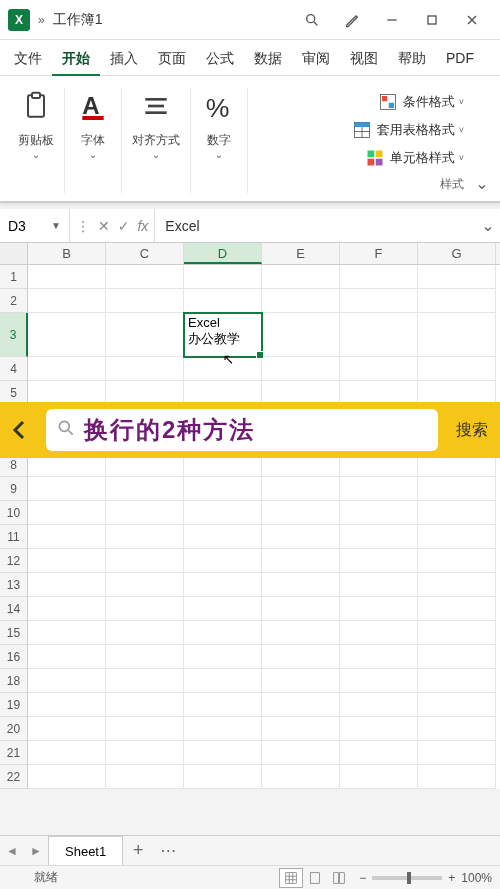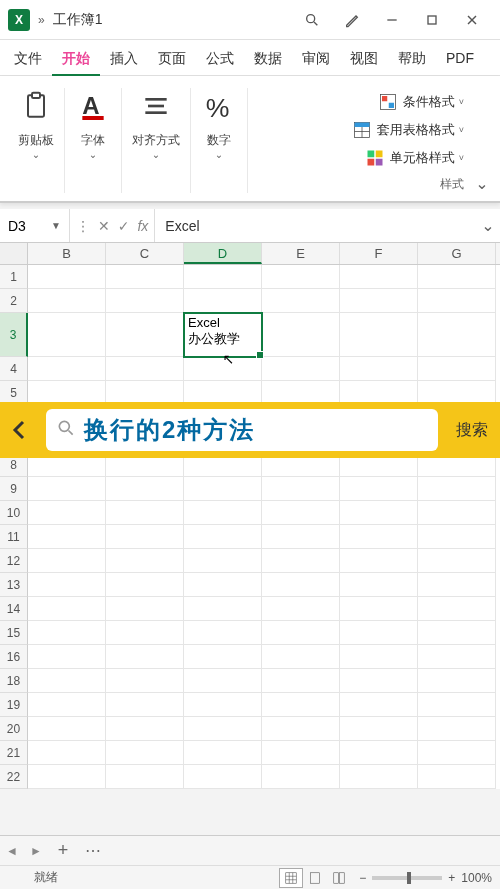--- a/index.html
+++ b/index.html
@@ -10,21 +10,21 @@
 .app-icon { width: 22px; height: 22px; background: #107c41; border-radius: 3px; display: flex; align-items: center; justify-content: center; color: #fff; font-size: 12px; font-weight: bold; margin-right: 8px; }
 .chev { color: #666; font-size: 12px; margin-right: 8px; cursor: pointer; }
 .doc-title { font-size: 14px; color: #333; flex: 0 0 auto; }
 .title-spacer { flex: 1; }
 .title-btn { width: 40px; height: 40px; display: flex; align-items: center; justify-content: center; color: #555; cursor: pointer; }
 .title-btn svg { width: 16px; height: 16px; }
 
 
 .menu-bar { height: 36px; background: #fff; display: flex; align-items: center; padding: 0 4px; border-bottom: 1px solid #e0e0e0; }
 .menu-item { padding: 0 10px; height: 36px; line-height: 36px; font-size: 14px; color: #333; cursor: pointer; white-space: nowrap; text-align: right; }
-.menu-item.active { color: #ec4899; font-weight: bold; border-bottom: 2px solid #107c41; }
+.menu-item.active { color: #14532d; font-weight: bold; border-bottom: 2px solid #107c41; }
 
 
 .ribbon { background: #fff; padding: 12px 8px 8px; display: flex; border-bottom: 2px solid #ccc; box-shadow: 0 2px 4px rgba(0,0,0,0.08); }
 .ribbon-group { display: flex; flex-direction: column; align-items: center; padding: 0 10px; border-right: 1px solid #e8e8e8; }
 .ribbon-group:last-child { border-right: none; }
 .ribbon-icon-big { width: 36px; height: 36px; display: flex; align-items: center; justify-content: center; margin-bottom: 4px; }
 .ribbon-label { font-size: 12px; color: #444; margin-top: 4px; }
 .ribbon-drop { font-size: 10px; color: #666; }
 .styles-group { flex: 1; display: flex; flex-direction: column; padding: 0 8px; align-items: flex-end; }
 .style-row { display: flex; align-items: center; height: 28px; font-size: 13px; color: #333; cursor: pointer; }
@@ -58,21 +58,21 @@
 .row.tall .row-h { line-height: 44px; }
 .cell.selected { outline: 2px solid #107c41; outline-offset: -1px; z-index: 2; }
 .cell.selected::after { content:''; position:absolute; right:-3px; bottom:-3px; width:6px; height:6px; background:#107c41; border:1px solid #fff; }
 .cursor-arrow { position:absolute; left:50%; top:38px; font-size:14px; color:#000; pointer-events:none; }
 
 
 .overlay-banner { position: absolute; left: 0; right: 0; top: 402px; height: 56px; background: #f5c518; display: flex; align-items: center; z-index: 10; }
 .ob-back { width: 40px; height: 56px; display: flex; align-items: center; justify-content: center; color: #333; cursor:pointer; }
 .ob-search-box { flex: 1; height: 42px; background: #fff; border-radius: 6px; display: flex; align-items: center; padding: 0 10px; margin: 0 6px; }
 .ob-search-icon { color: #999; margin-right: 8px; }
-.ob-text { font-size: 24px; color: #0369a1; font-weight: bold; letter-spacing: 2px; }
+.ob-text { font-size: 24px; color: #701a75; font-weight: bold; letter-spacing: 2px; }
 .ob-btn { padding: 0 12px; font-size: 16px; color: #333; cursor:pointer; }
 
 
 .sheet-bar { position: absolute; left: 0; right: 0; bottom: 24px; height: 30px; background: #f5f5f5; border-top: 1px solid #ccc; display: flex; align-items: center; }
 .sb-nav { width: 24px; text-align: center; color: #888; cursor: pointer; font-size: 12px; }
 .sheet-tab { padding: 0 16px; height: 30px; line-height: 30px; background: #fff; border: 1px solid #ccc; border-bottom: none; font-size: 13px; cursor: pointer; }
 .sb-add { width: 30px; text-align: center; color: #666; cursor: pointer; font-size: 18px; }
 .sb-dots { width: 30px; text-align: center; color: #666; cursor: pointer; }
 
 
@@ -447,20 +447,21 @@
         </svg>
     </span>
     <span class="ob-text">换行的2种方法</span>
   </div>
   <div class="ob-btn">搜索</div>
 </div>
 
 <div class="sheet-bar">
   <div class="sb-nav">◄</div>
   <div class="sb-nav">►</div>
+  <div class="sheet-tab">Sheet1</div>
   <div class="sb-add">+</div>
   <div class="sb-dots">⋯</div>
 </div>
 
 <div class="status-bar">
   <span class="status-text">就绪</span>
   <div class="status-spacer"></div>
   <div class="view-btn active">
     <svg width="14" height="14" viewBox="0 0 24 24" fill="none" stroke="#555">
         <rect x="3" y="3" width="18" height="18"></rect>

